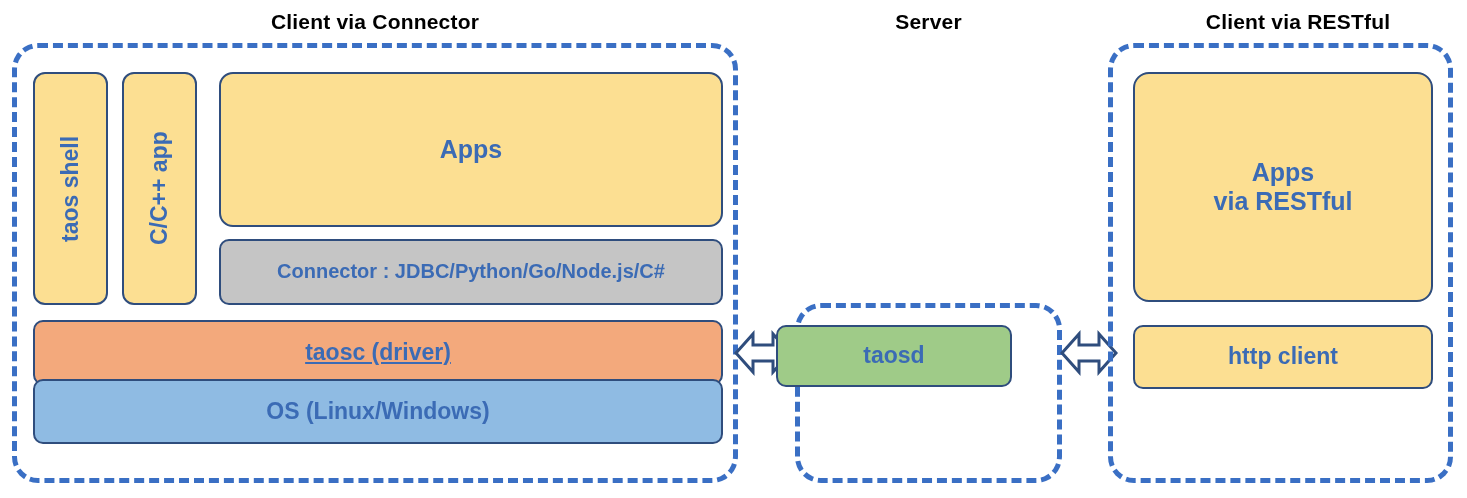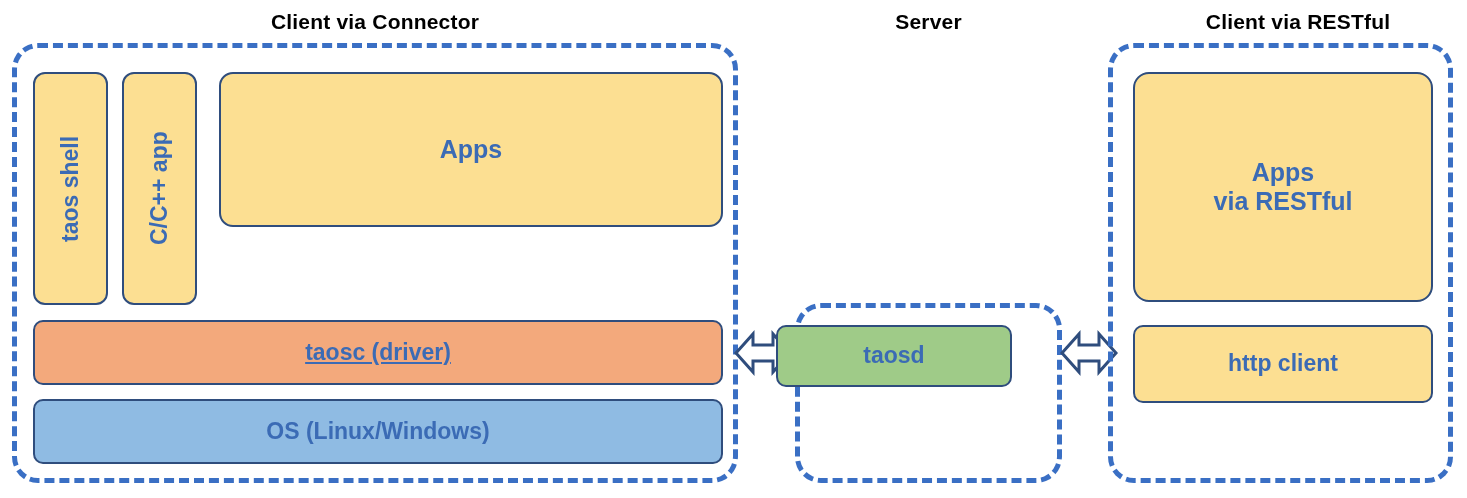--- a/index.html
+++ b/index.html
@@ -83,24 +83,25 @@
   <div class="section-title" style="left:1123px; top:10px; width:350px;">Client via RESTful</div>
 
   <div class="group" style="left:12px; top:43px; width:726px; height:440px;"></div>
 
   <div class="box yellow vertical" style="left:33px; top:72px; width:75px; height:233px; font-size:23px;">taos shell</div>
 
   <div class="box yellow vertical" style="left:122px; top:72px; width:75px; height:233px; font-size:23px;">C/C++ app</div>
 
   <div class="box yellow" style="left:219px; top:72px; width:504px; height:155px; font-size:25px; border-radius:14px;">Apps</div>
 
+  <div class="box gray" style="left:219px; top:239px; width:504px; height:66px; font-size:20px;">Connector : JDBC/Python/Go/Node.js/C#</div>
 
   <div class="box orange" style="left:33px; top:320px; width:690px; height:65px; font-size:23px;">taosc (driver)</div>
 
-  <div class="box blue" style="left:33px; top:399px; width:690px; height:65px; font-size:23px;">OS (Linux/Windows)</div>
+  <div class="box blue" style="left:33px; top:379px; width:690px; height:65px; font-size:23px;">OS (Linux/Windows)</div>
 
   <div class="arrow" style="left:733px; top:327px;">
     <svg width="60" height="52" viewBox="0 0 60 52">
       <polygon points="3,26 20,7 20,18 40,18 40,7 57,26 40,45 40,34 20,34 20,45" fill="#ffffff" stroke="#2F4D7D" stroke-width="3" stroke-linejoin="miter"></polygon>
     </svg>
   </div>
 
   <div class="group" style="left:795px; top:303px; width:267px; height:180px;"></div>
 
   <div class="box green" style="left:776px; top:325px; width:236px; height:62px; font-size:23px;">taosd</div>
@@ -112,16 +113,16 @@
     </svg>
   </div>
 
   <div class="group" style="left:1108px; top:43px; width:345px; height:440px;"></div>
 
   <div class="box yellow" style="left:1133px; top:72px; width:300px; height:230px; font-size:25px; border-radius:16px; flex-direction:column;">
     <span>Apps</span>
     <span>via RESTful</span>
   </div>
 
-  <div class="box yellow" style="left:1133px; top:325px; width:300px; height:78px; font-size:23px;">http client</div>
+  <div class="box yellow" style="left:1133px; top:325px; width:300px; height:64px; font-size:23px;">http client</div>
 
 
 </div>
 
 </body></html>

